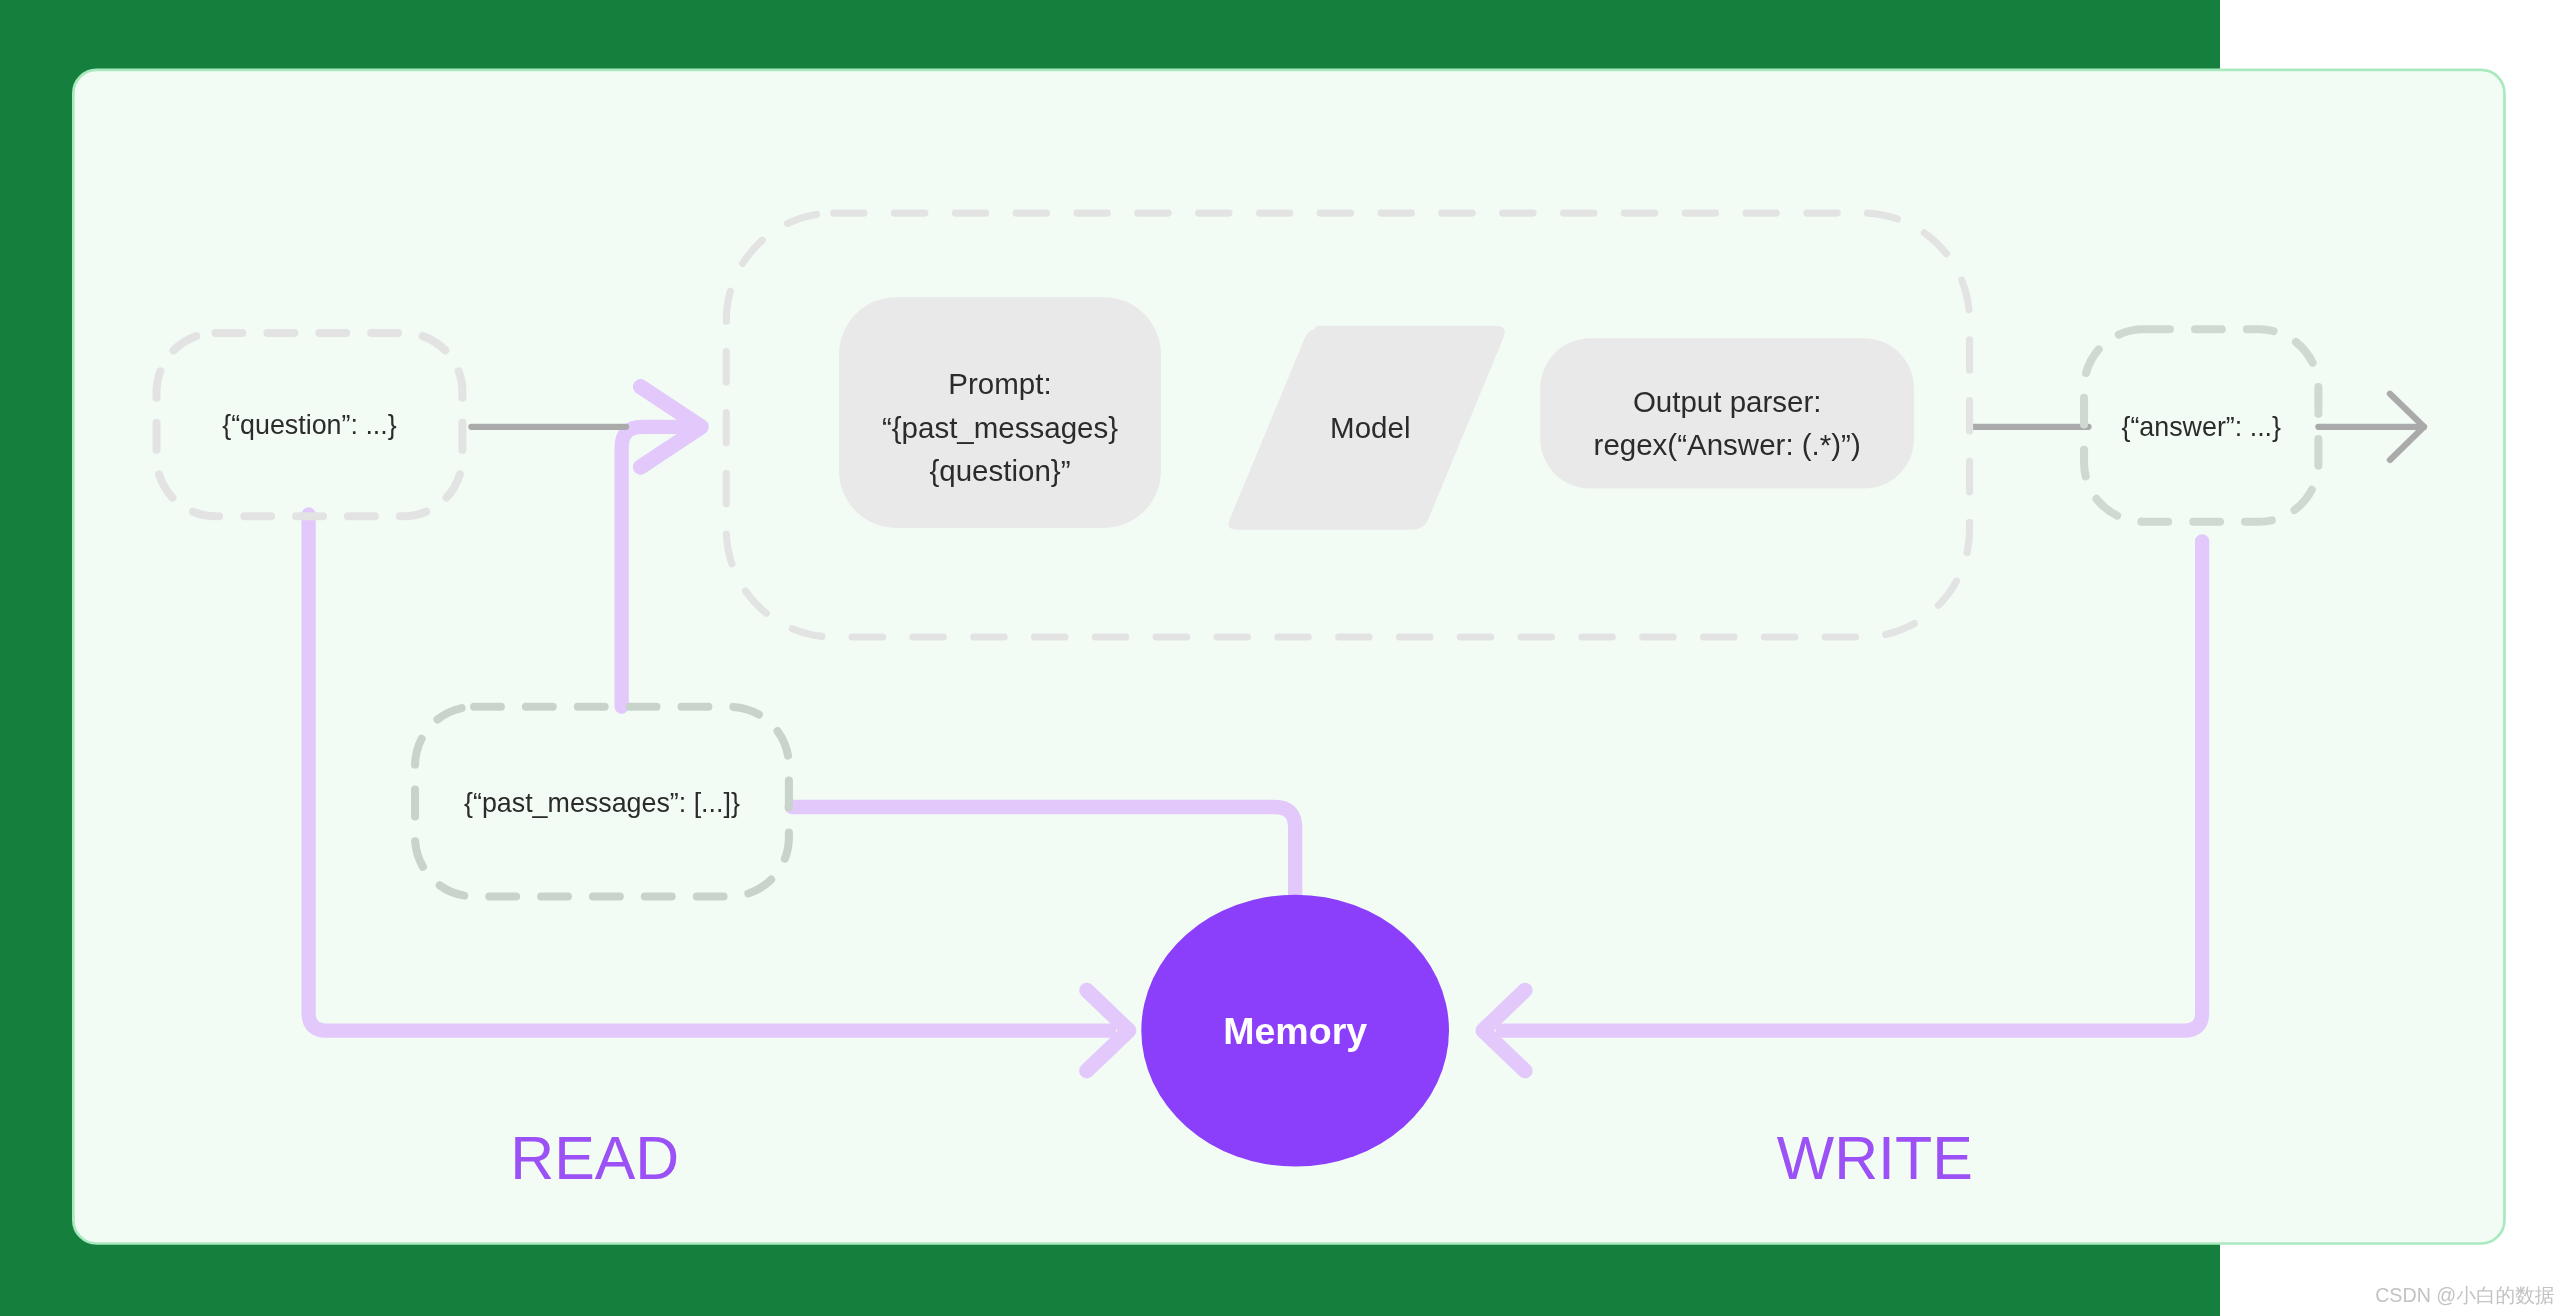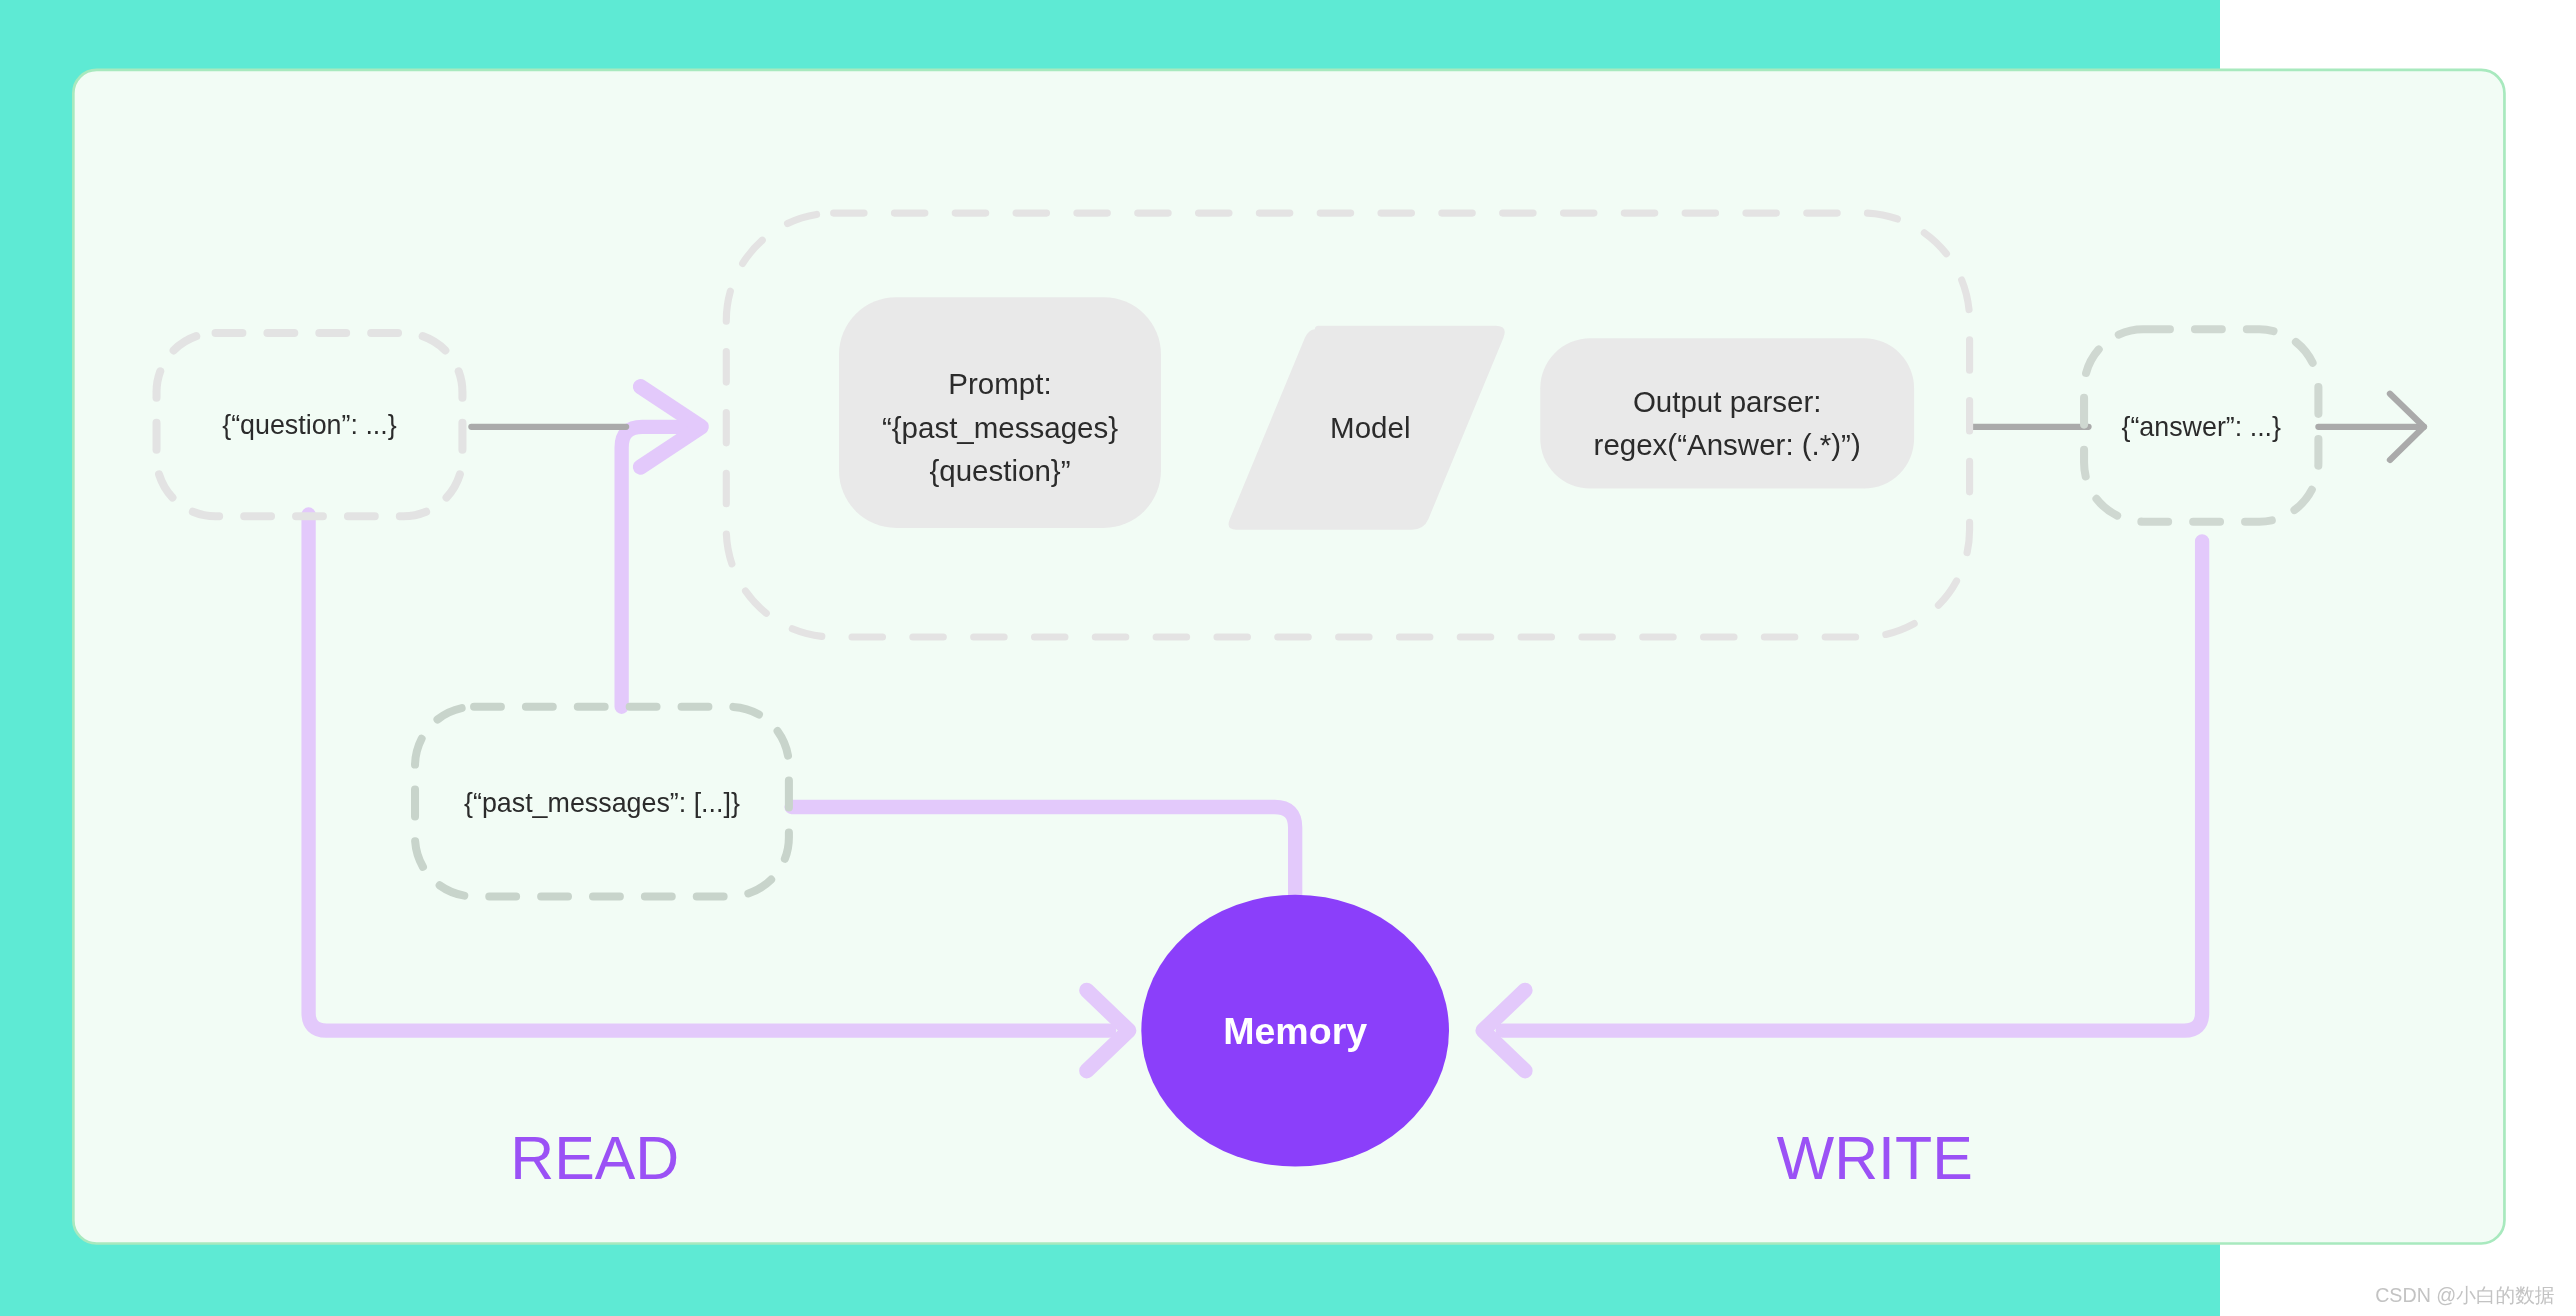--- a/index.html
+++ b/index.html
@@ -11,21 +11,21 @@
   body {
     width: 2576px;
     height: 1317px;
     font-family: "Liberation Sans", sans-serif;
     overflow: hidden;
   }
   #stage {
     position: relative;
     width: 2220px;
     height: 1317px;
-    background: #5eead4;
+    background: #15803d;
   }
   #diagram {
     position: absolute;
     left: 0;
     top: 0;
     width: 2576px;
     height: 1317px;
     display: block;
   }
   .node-text {

